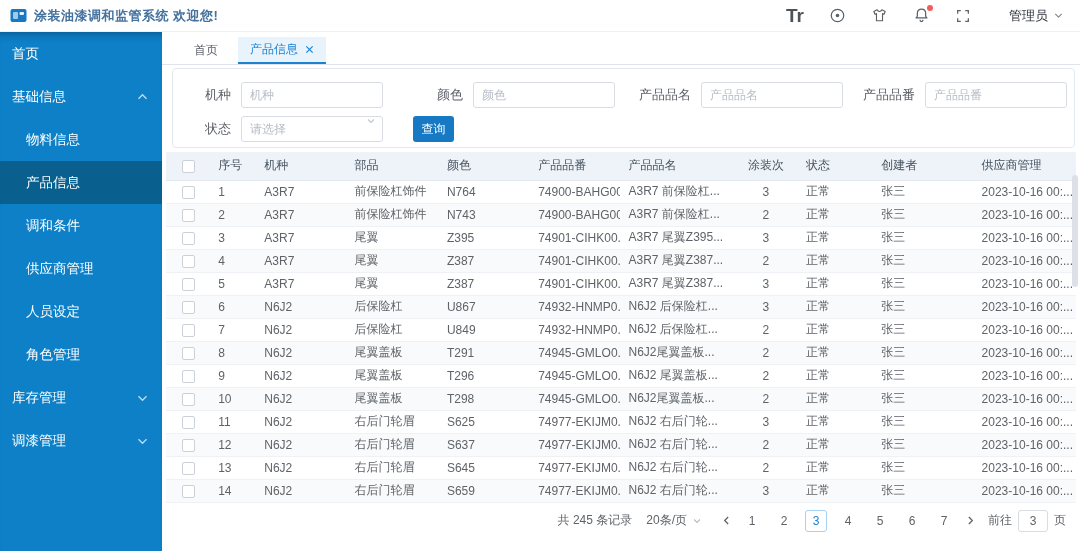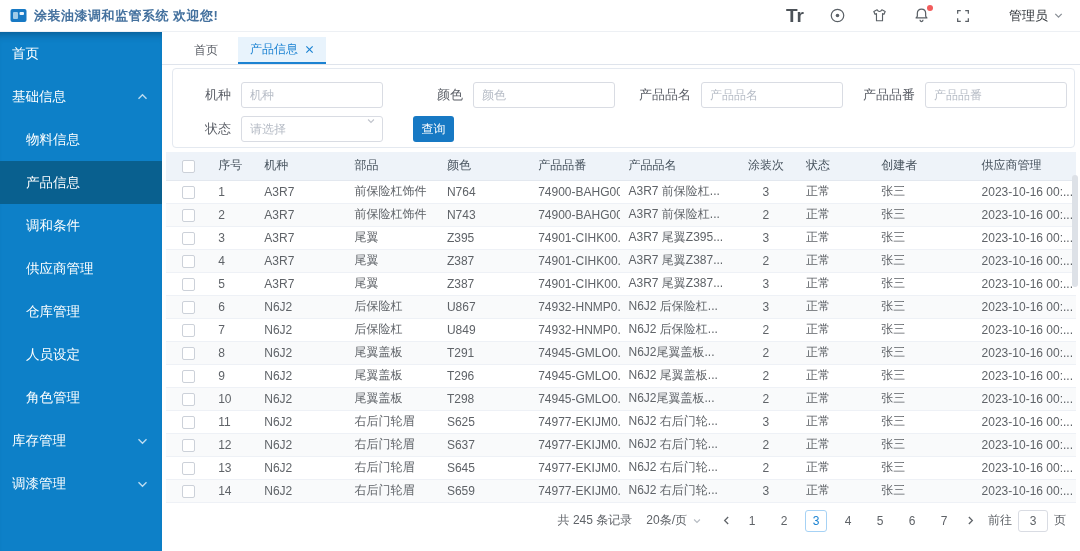--- a/index.html
+++ b/index.html
@@ -159,23 +159,20 @@
       <div class="side-item sub selected">
         <span>产品信息</span>
       </div>
       <div class="side-item sub">
         <span>调和条件</span>
       </div>
       <div class="side-item sub">
         <span>供应商管理</span>
       </div>
       <div class="side-item sub">
-        <span>仓库管理</span>
-      </div>
-      <div class="side-item sub">
         <span>人员设定</span>
       </div>
       <div class="side-item sub">
         <span>角色管理</span>
       </div>
       <div class="side-item">
         <span>库存管理</span>
         <span class="chev">
           <svg width="11" height="10" viewBox="0 0 11 10" fill="none">
             <polyline points="1.5,3.2 5.5,7.2 9.5,3.2" stroke="#cfe6f5" stroke-width="1.4"></polyline>

